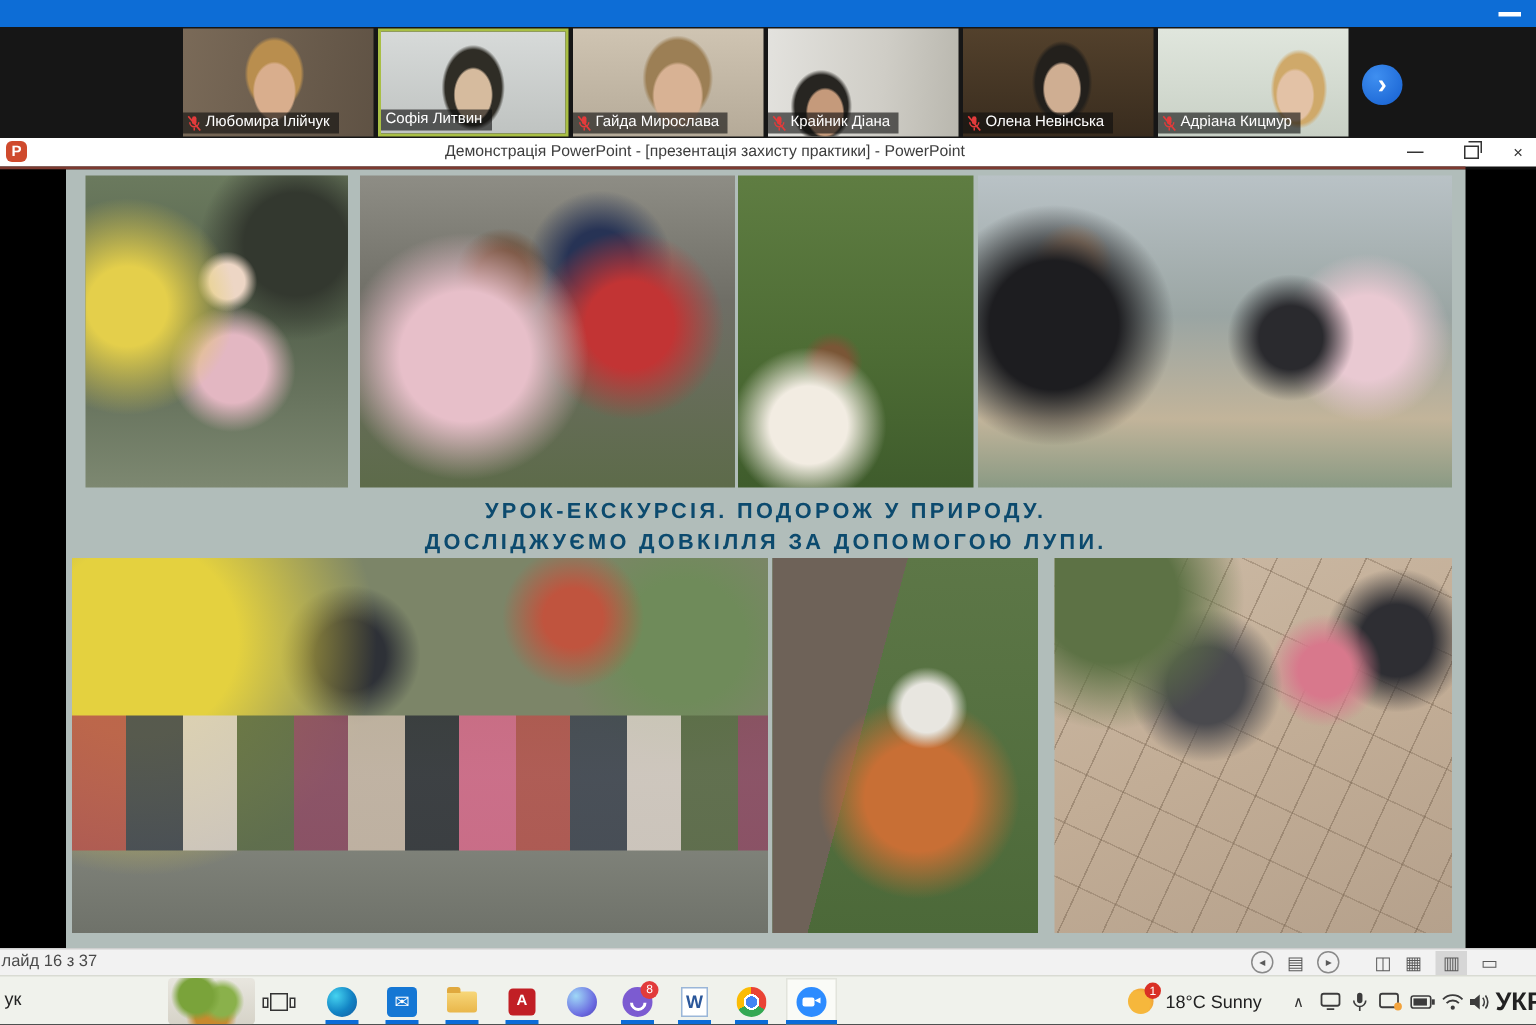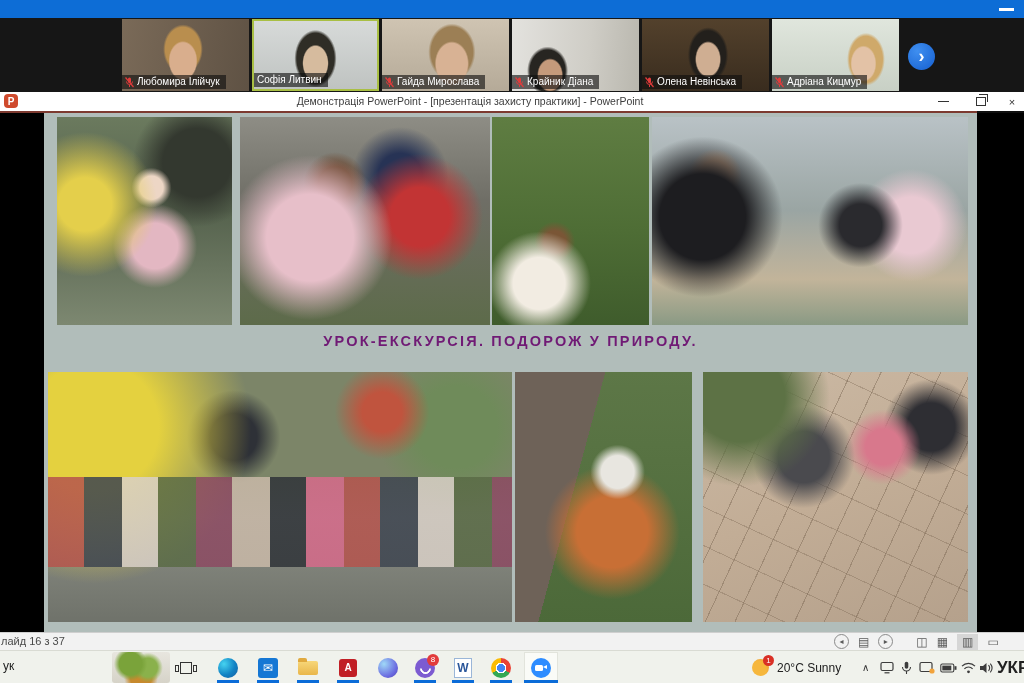--- a/index.html
+++ b/index.html
@@ -81,21 +81,21 @@
                   linear-gradient(105deg,#6e6258 0 37%,rgba(110,98,88,0) 37%),
                   linear-gradient(180deg,#5d7747 0%,#4c6939 100%);}
   .pb3{left:659px;top:259px;width:265px;height:250px;
        background:radial-gradient(circle at 14% 10%,#5d7245 0 14%,transparent 28%),
                   radial-gradient(circle at 38% 34%,#4a4a4e 0 11%,transparent 22%),
                   radial-gradient(circle at 68% 30%,#d8788c 0 7%,transparent 15%),
                   radial-gradient(circle at 86% 22%,#2e2e33 0 8%,transparent 16%),
                   repeating-linear-gradient(115deg,rgba(255,255,255,0) 0 26px,rgba(120,100,80,.45) 26px 27px),
                   repeating-linear-gradient(25deg,rgba(255,255,255,0) 0 34px,rgba(120,100,80,.35) 34px 35px),
                   linear-gradient(160deg,#cbb9a4 0%,#c2ad96 50%,#b5a18c 100%);}
-  .slide-title{position:absolute;left:0;top:218px;width:100%;text-align:center;color:#701a75;
+  .slide-title{position:absolute;left:0;top:218px;width:100%;text-align:center;color:#0c4a6e;
                font-weight:bold;font-size:14.5px;letter-spacing:2.2px;line-height:21px;}
 
   
   .statusbar{position:absolute;left:0;top:632px;width:1024px;height:18px;background:#f2f2f2;border-top:1px solid #cfcfcf;box-sizing:border-box;}
   .counter{position:absolute;left:1px;top:2px;font-size:11px;color:#4a4a4a;white-space:nowrap;}
   .sb-icons{position:absolute;left:834px;top:0;height:17px;display:flex;align-items:center;gap:9px;color:#5a5a5a;}
   .sb-btn{display:flex;align-items:center;justify-content:center;font-size:12px;cursor:pointer;}
   .sb-circle{width:13px;height:13px;border:1px solid #8a8a8a;border-radius:50%;font-size:8px;line-height:13px;}
   .sb-btn.active-view{background:#d6d6d6;padding:1px 5px;}
 
@@ -232,20 +232,21 @@
 
   <div class="sidebar-black" style="left:0;width:44px;"></div>
   <div class="sidebar-black" style="left:977px;width:47px;"></div>
   <div class="slide">
     <div class="photo pt1" title="Діти з лупою біля жовтого куща"></div>
     <div class="photo pt2" title="Дівчинка і хлопчик розглядають каміння"></div>
     <div class="photo pt3" title="Дівчинка досліджує зелений кущ"></div>
     <div class="photo pt4" title="Студентка та дівчатка дивляться крізь лупи"></div>
     <div class="slide-title">
       <div>УРОК-ЕКСКУРСІЯ. ПОДОРОЖ У ПРИРОДУ.</div>
+      <div>ДОСЛІДЖУЄМО ДОВКІЛЛЯ ЗА ДОПОМОГОЮ ЛУПИ.</div>
     </div>
     <div class="photo pb1" title="Група дітей з вчителькою на подвір'ї">
       <div class="kids-row"></div>
     </div>
     <div class="photo pb2" title="Хлопчик розглядає кору дерева крізь лупу"></div>
     <div class="photo pb3" title="Діти досліджують доріжку"></div>
   </div>
 
   <div class="statusbar">
     <span class="counter">лайд 16 з 37</span>
@@ -310,21 +311,21 @@
     <div class="tb-app running active" style="left:524px;">
         <span class="ic-zoom"></span>
       </div>
 
     <div class="tray-item" style="left:752px;">
       <span class="weather-icon">
           <span class="wbadge">1</span>
         </span>
     </div>
     <div class="tray-item" style="left:777px;">
-      <span class="weather-text">20°C  Sunny</span>
+      <span class="weather-text">18°C  Sunny</span>
     </div>
     <div class="tray-item" style="left:862px;">
         <span class="chev">∧</span>
       </div>
     <div class="tray-item" style="left:880px;">
       <svg width="14" height="13" viewBox="0 0 14 13">
           <rect x="1" y="1.5" width="12" height="8" rx="1.5" fill="none" stroke="#3c3c3c" stroke-width="1.2"></rect>
           <line x1="4.5" y1="11.8" x2="9.5" y2="11.8" stroke="#3c3c3c" stroke-width="1.2"></line>
         </svg>
     </div>

